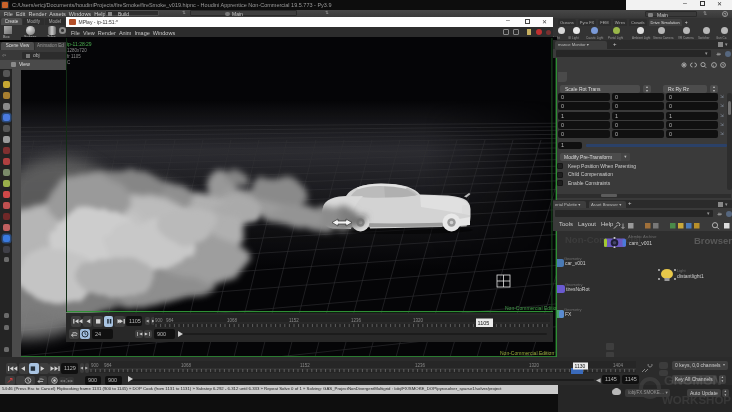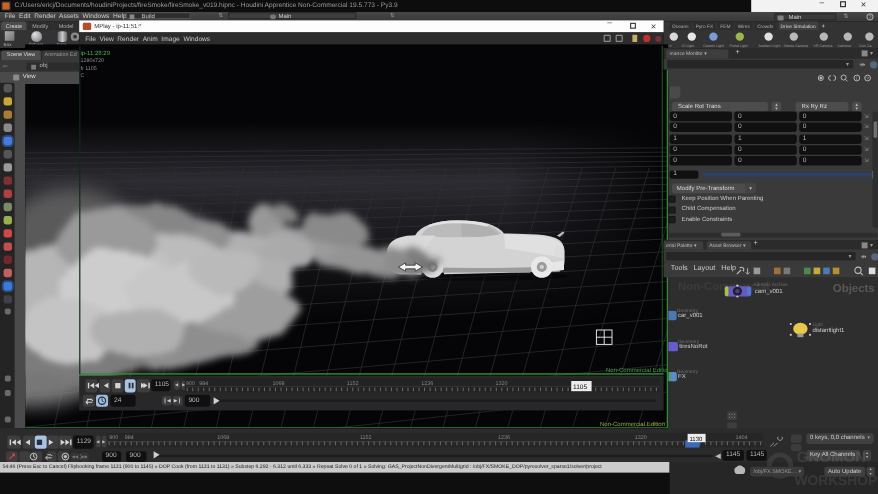--- a/index.html
+++ b/index.html
@@ -585,21 +585,21 @@
       <rect x="84" y="2" width="5.5" height="5.5" fill="#b8902a"></rect>
       <circle cx="105" cy="4.2" r="2.6" fill="none" stroke="#c0c0c0" stroke-width="0.9"></circle>
       <line x1="107" y1="6.2" x2="109" y2="8.2" stroke="#c0c0c0" stroke-width="0.9"></line>
       <rect x="114" y="2" width="5.5" height="5.5" fill="#ddd"></rect>
     </g>
   </svg>
 </div>
 
 <div class="abs" style="left:557px;top:231px;width:175px;height:129px;background:#2e2e2e;overflow:hidden;">
   <div class="abs" style="left:8px;top:3px;color:#3c3c3c;font-size:9.5px;font-weight:bold;">Non-Commercial</div>
-  <div class="abs" style="left:137px;top:4px;color:#585858;font-size:9.5px;font-weight:bold;">Objects</div>
+  <div class="abs" style="left:137px;top:4px;color:#585858;font-size:9.5px;font-weight:bold;">Browser</div>
 
   <div class="abs" style="left:71px;top:3px;color:#6e6e6e;font-size:4px;">Alembic Archive</div>
   <svg class="abs" style="left:46px;top:5.5px;" width="24" height="11" viewBox="0 0 24 11">
     <rect x="1" y="1.5" width="22" height="8.5" rx="2" fill="#6a58c0"></rect>
     <rect x="1" y="1.5" width="3" height="8.5" rx="1.5" fill="#a2c832"></rect>
     <rect x="19.5" y="2" width="3.5" height="7.5" rx="1.5" fill="#4a7ad8"></rect>
     <circle cx="11.5" cy="5.7" r="3.8" fill="#1e1e34"></circle>
     <circle cx="11.5" cy="5.7" r="1.8" fill="#45456a"></circle>
     <circle cx="11.5" cy="0.9" r="1" fill="#c8c8c8"></circle>
     <circle cx="11.5" cy="10.2" r="1" fill="#c8c8c8"></circle>

